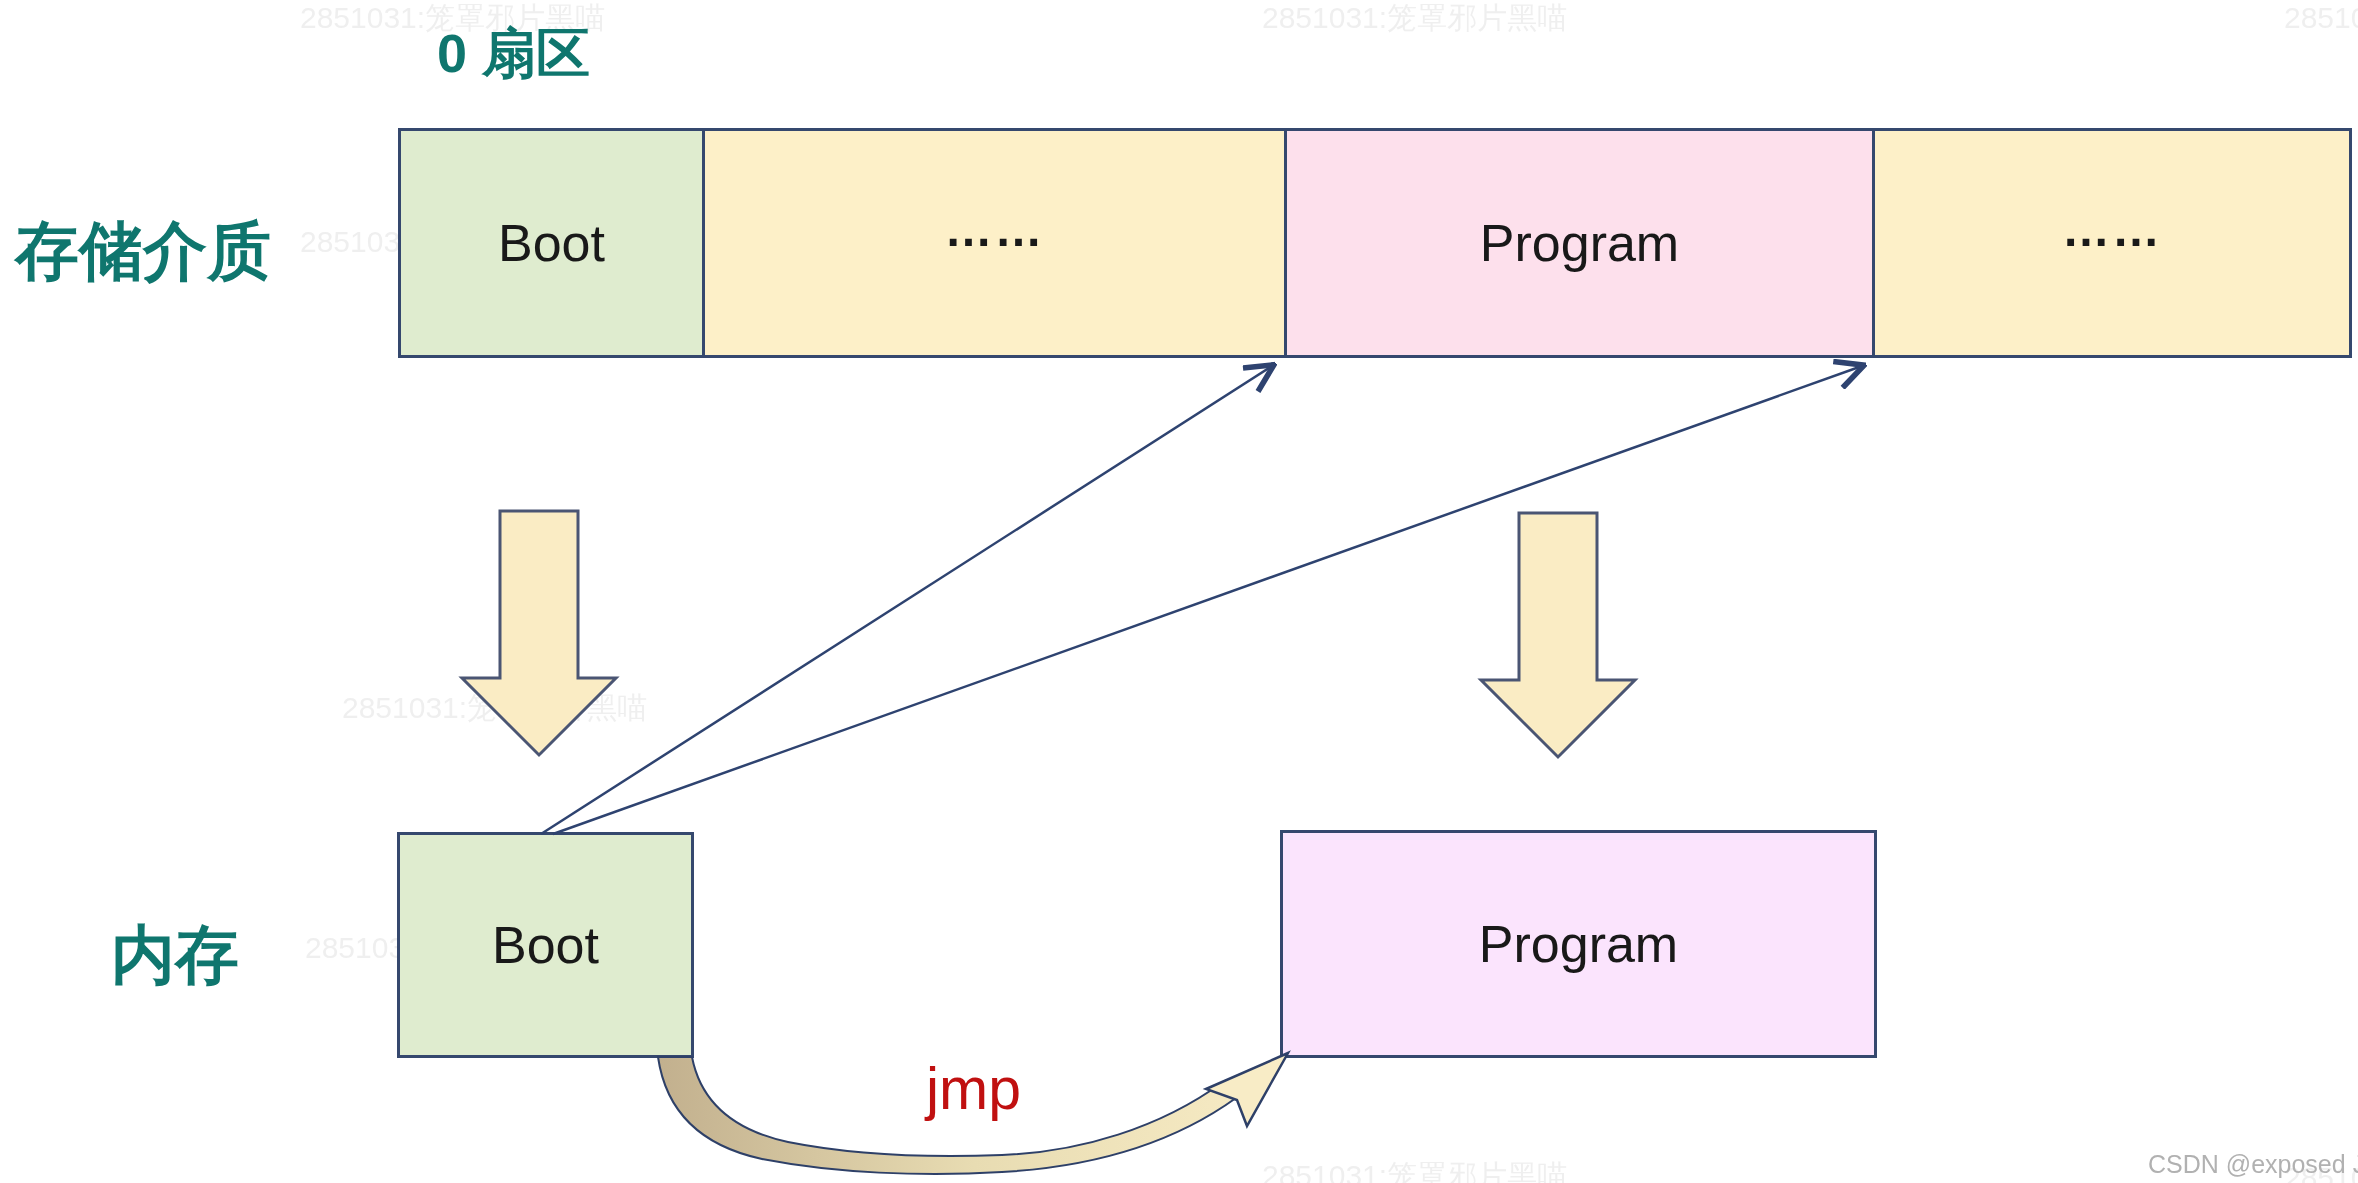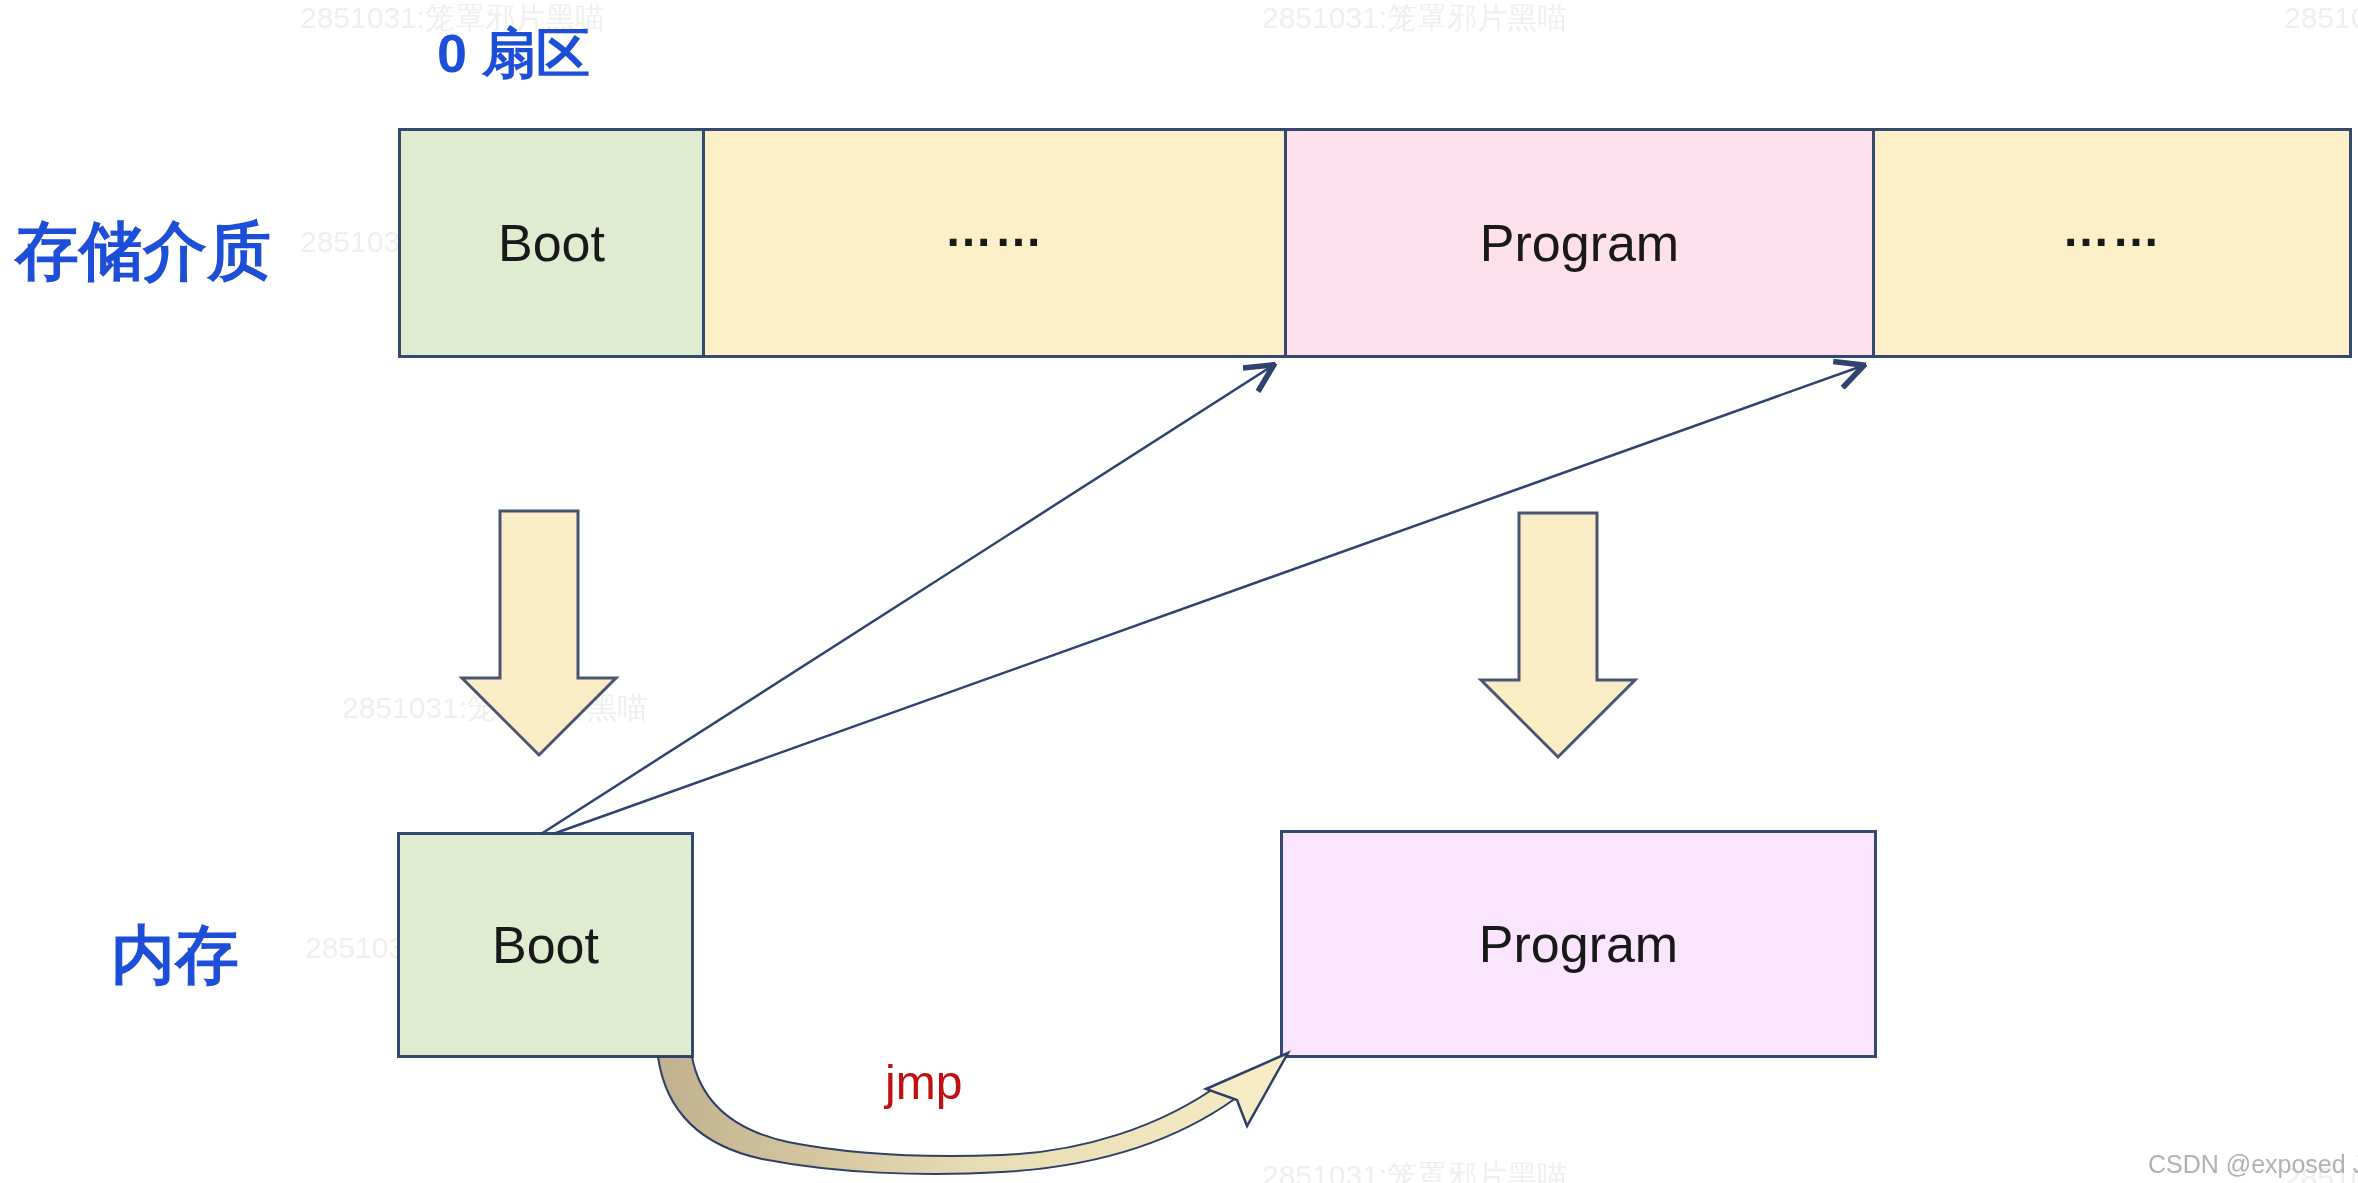--- a/index.html
+++ b/index.html
@@ -6,25 +6,25 @@
   .canvas{
     position:relative;
     width:2358px;height:1183px;
     background:#ffffff;
     overflow:hidden;
     font-family:"Liberation Sans", sans-serif;
     color:#111;
     padding-left:34px;
   }
   
-  .lbl{position:absolute;white-space:nowrap;color:#1d4ed8;}
+  .lbl{position:absolute;white-space:nowrap;color:#0f766e;}
   .sector-label{left:437px;top:18px;font-size:54px;font-weight:600;}
   .storage-label{left:15px;top:208px;font-size:64px;font-weight:600;}
   .memory-label{left:78px;top:912px;font-size:64px;font-weight:600;margin-left:33px;}
-  .jmp-label{left:885px;top:1055px;font-size:48px;font-weight:500;color:#c01010;}
+  .jmp-label{left:926px;top:1055px;font-size:59px;font-weight:500;color:#c01010;}
   
   .storage-bar{
     position:absolute;left:398px;top:128px;width:1954px;height:230px;
     border:3px solid #35486e;box-sizing:border-box;
     display:flex;background:#fdf0c8;
   }
   .seg{display:flex;align-items:center;justify-content:center;
        box-sizing:border-box;font-size:52px;color:#191919;}
   .seg-divider{border-left:3px solid #35486e;}
   .seg-1{width:301px;background:#dfeccf;}

